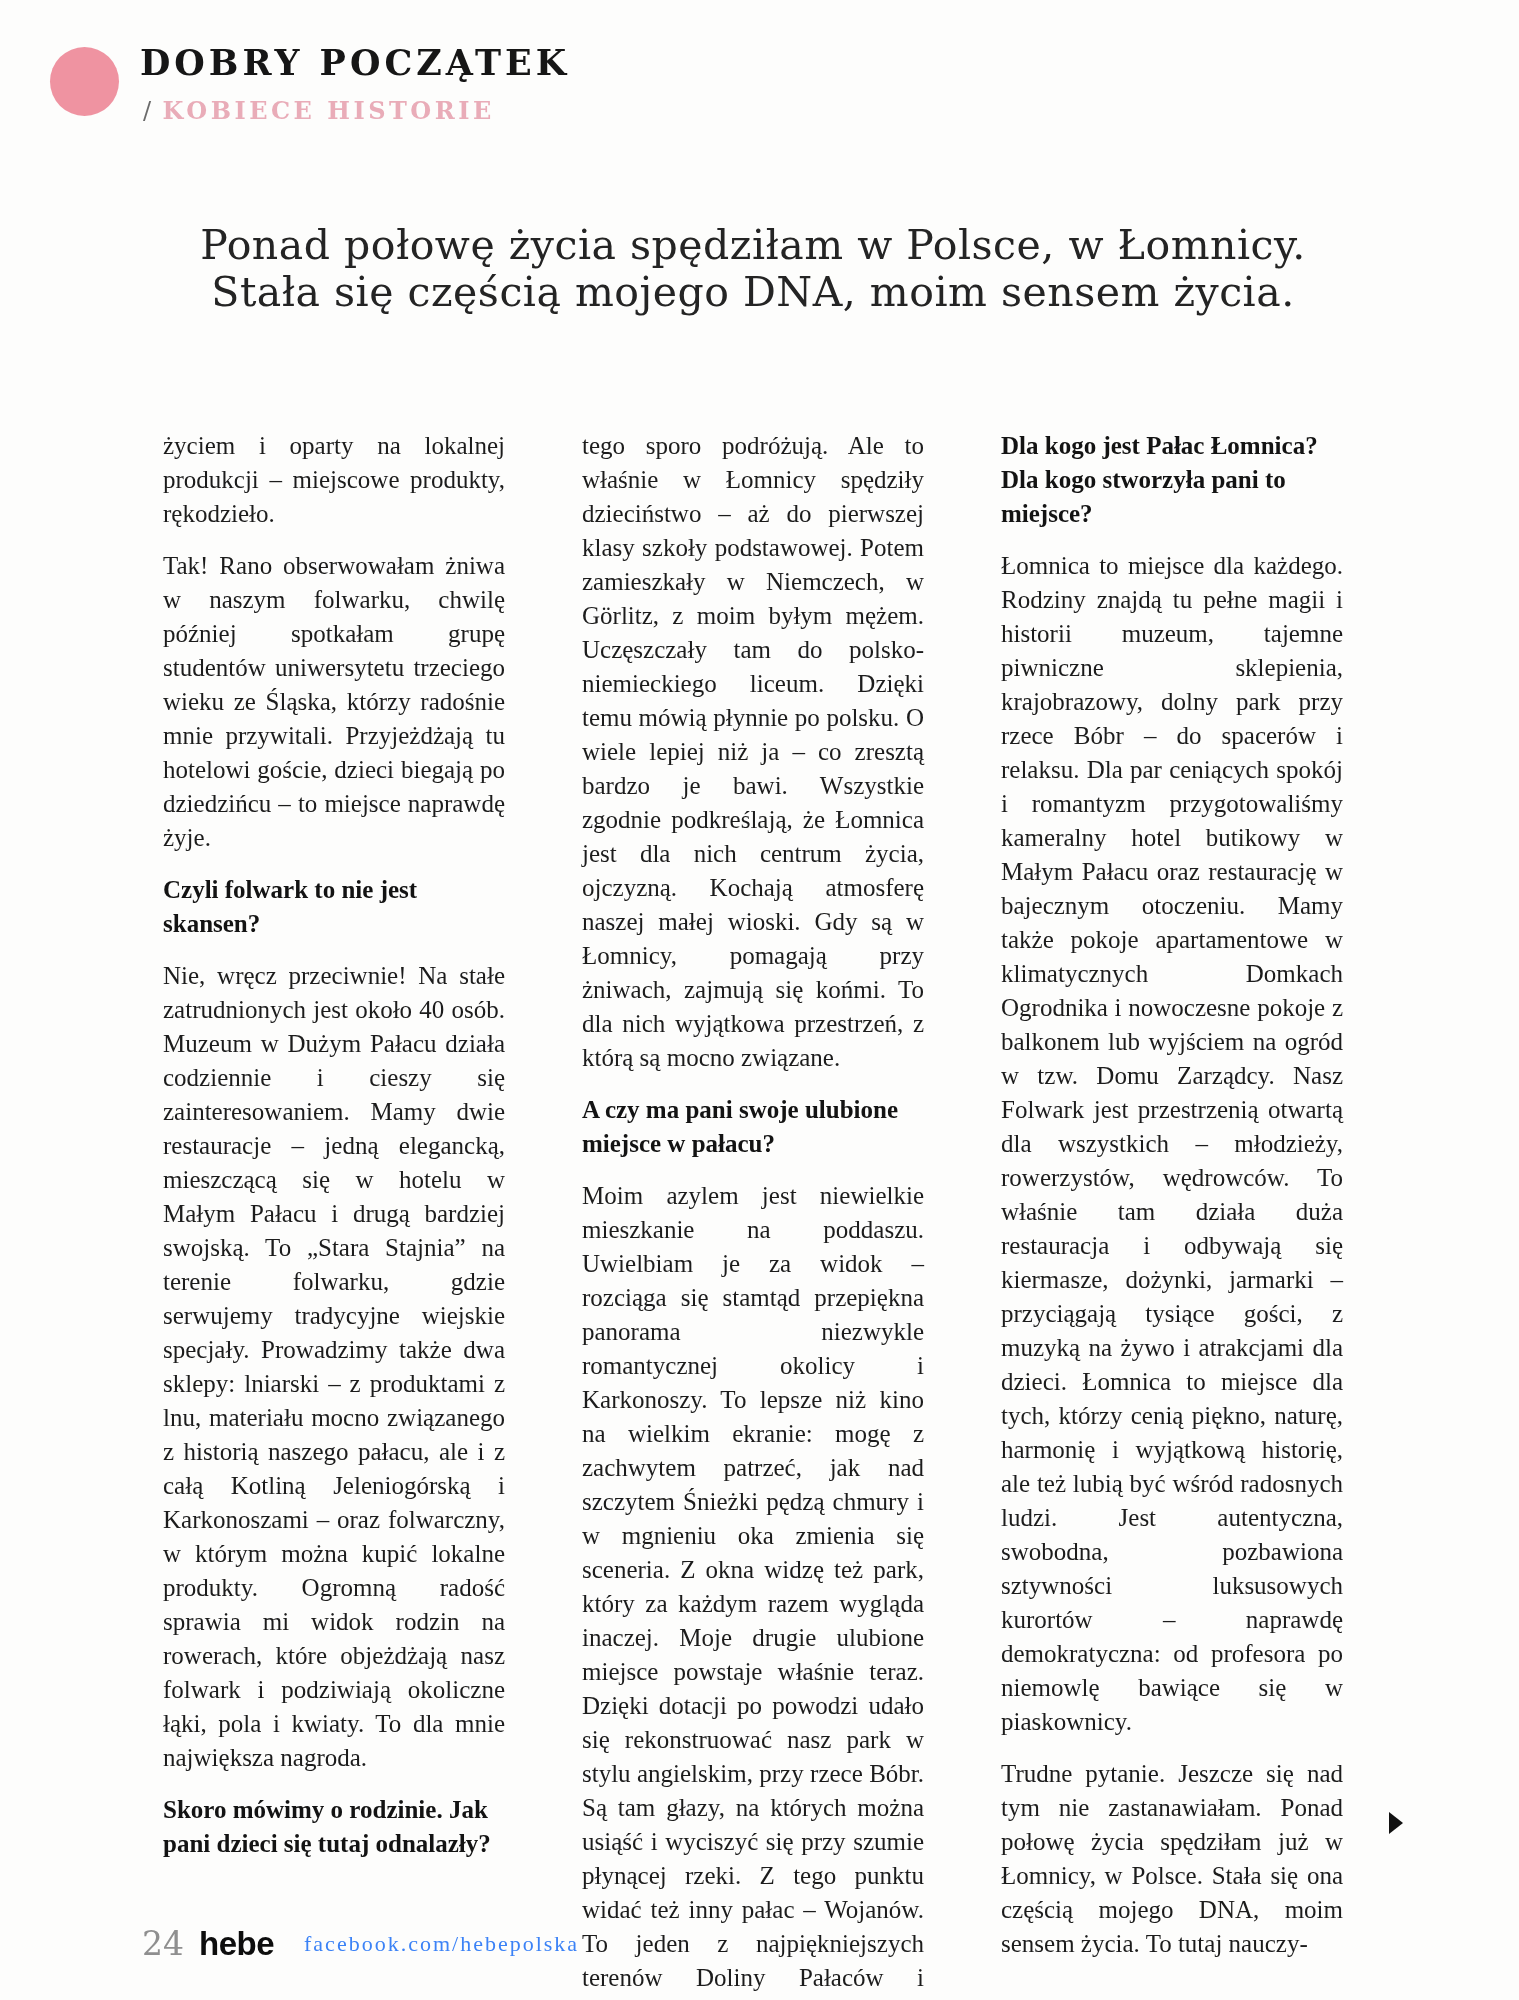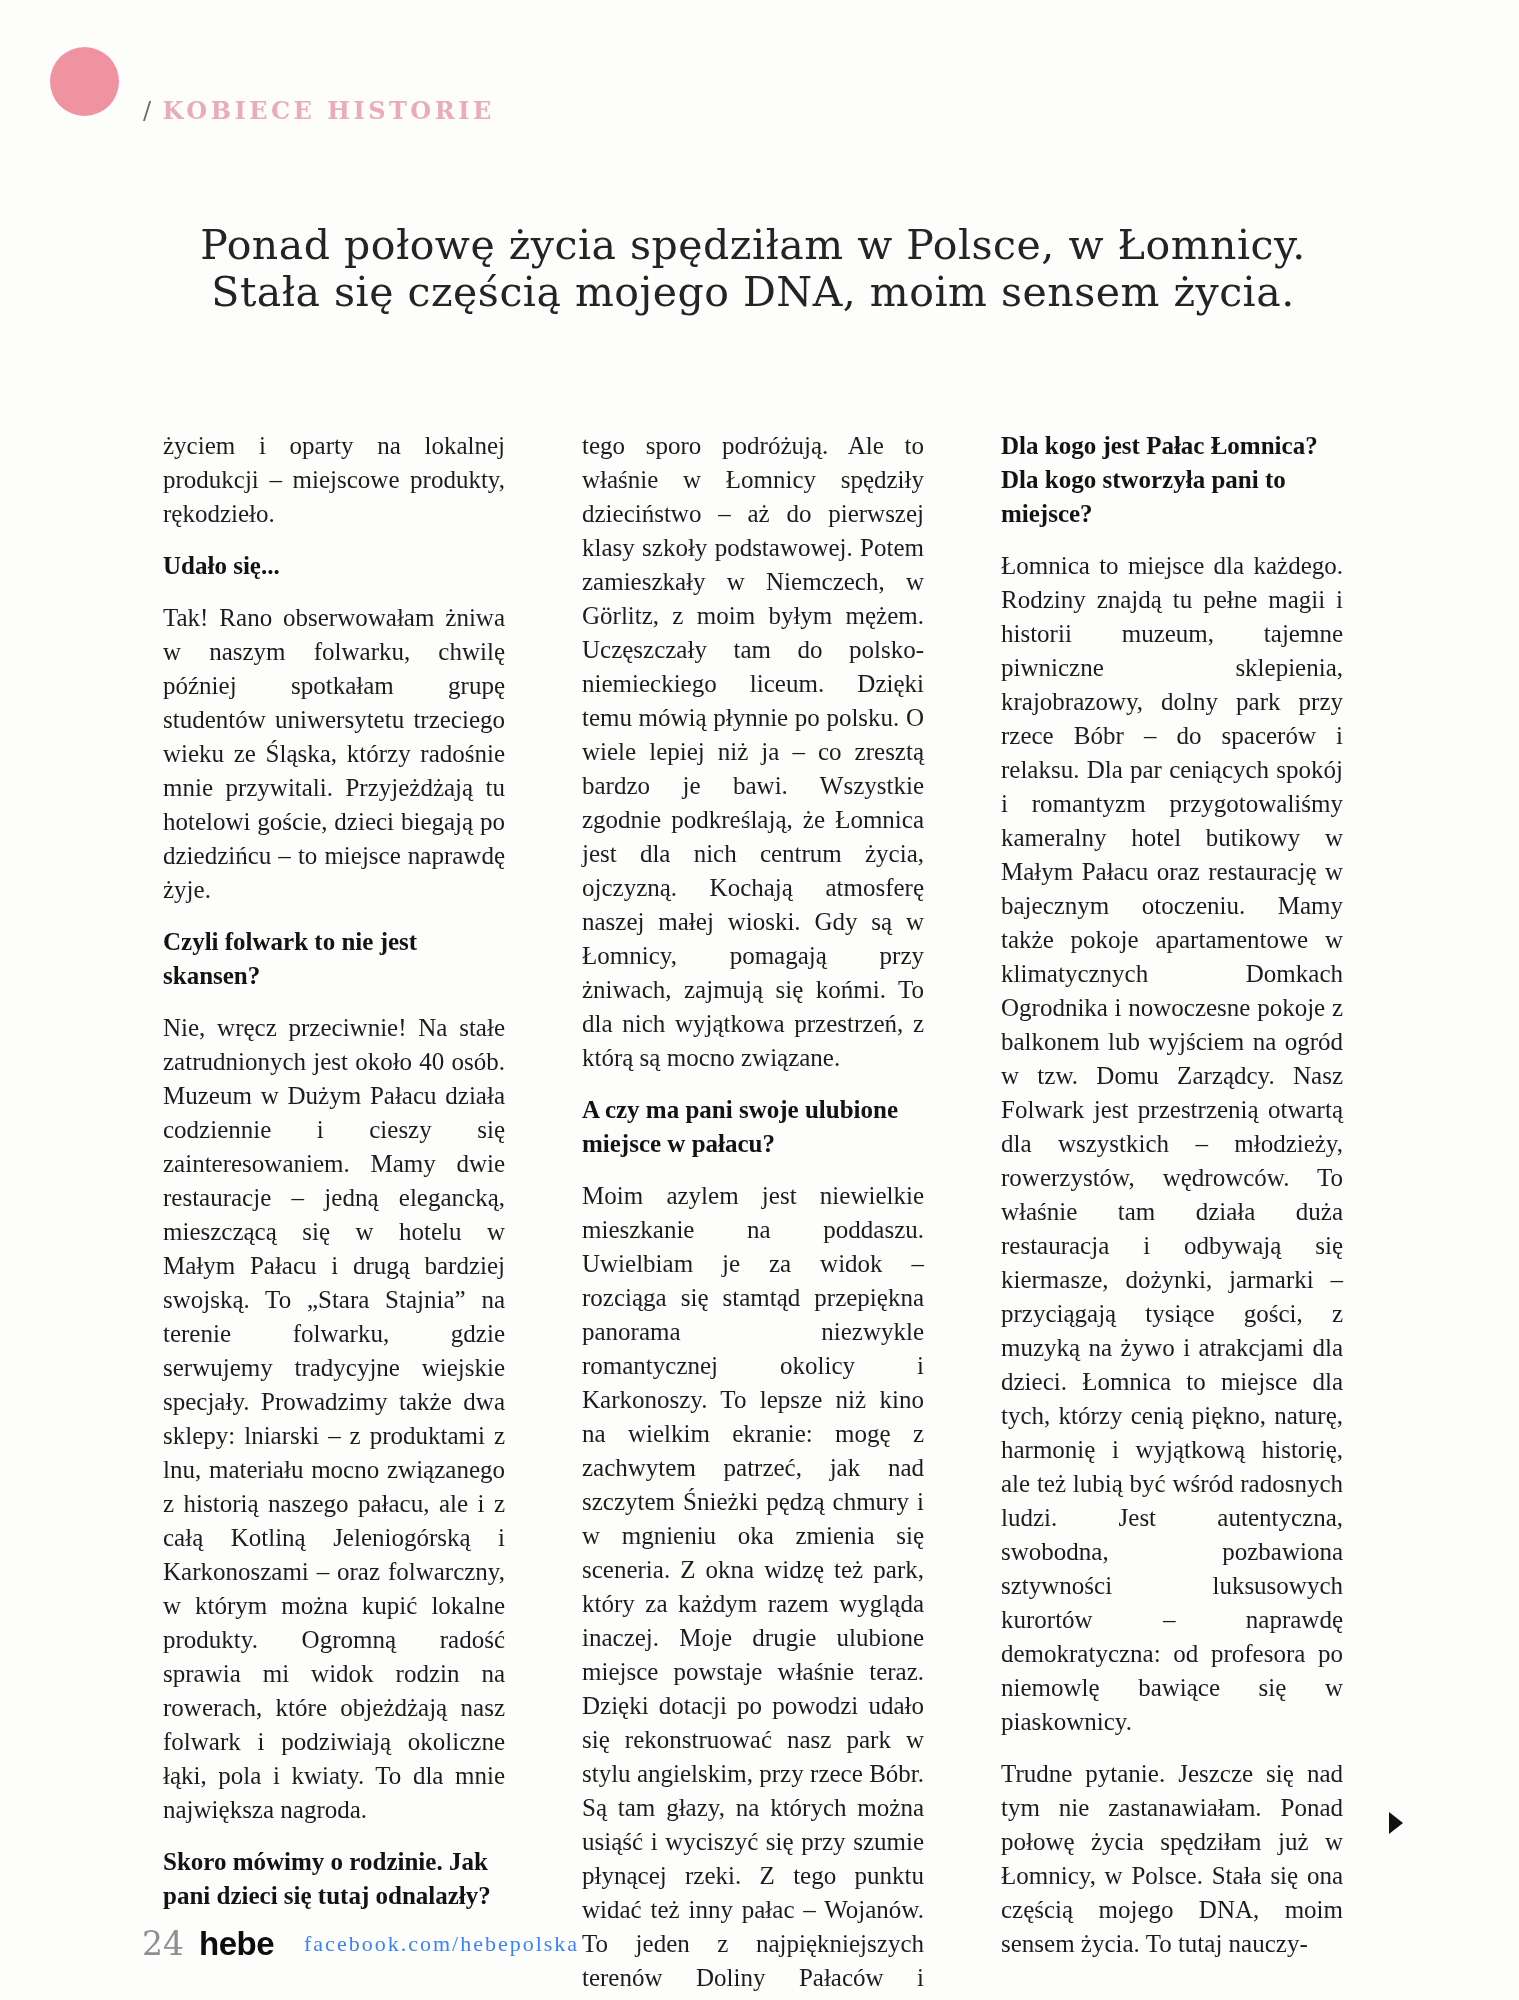--- a/index.html
+++ b/index.html
@@ -78,32 +78,32 @@
     margin-left:30px;
   }
 </style>
 </head>
 <body>
 
 <div class="page">
 
   <div class="brand-circle"></div>
 
+  <div class="kicker">DOBRY POCZĄTEK</div>
 
   <div class="subline">
     <span class="slash">/</span><span class="subheading">KOBIECE HISTORIE</span>
   </div>
 
   <div class="pull-quote">Ponad połowę życia spędziłam w Polsce, w Łomnicy.
 Stała się częścią mojego DNA, moim sensem życia.</div>
 
   <div class="columns" id="columns">
       <div class="column">
         <p class="body-para">życiem i oparty na lokalnej produkcji – miejscowe produkty, rękodzieło.</p>
-        <h3 class="qa-heading gap">Udało się...</h3>
         <p class="body-para">Tak! Rano obserwowałam żniwa w naszym folwarku, chwilę później spotkałam grupę studentów uniwersytetu trzeciego wieku ze Śląska, którzy radośnie mnie przywitali. Przyjeżdżają tu hotelowi goście, dzieci biegają po dziedzińcu – to miejsce naprawdę żyje.</p>
         <h3 class="qa-heading gap">Czyli folwark to nie jest skansen?</h3>
         <p class="body-para">Nie, wręcz przeciwnie! Na stałe zatrudnionych jest około 40 osób. Muzeum w Dużym Pałacu działa codziennie i cieszy się zainteresowaniem. Mamy dwie restauracje – jedną elegancką, mieszczącą się w hotelu w Małym Pałacu i drugą bardziej swojską. To „Stara Stajnia” na terenie folwarku, gdzie serwujemy tradycyjne wiejskie specjały. Prowadzimy także dwa sklepy: lniarski – z produktami z lnu, materiału mocno związanego z historią naszego pałacu, ale i z całą Kotliną Jeleniogórską i Karkonoszami – oraz folwarczny, w którym można kupić lokalne produkty. Ogromną radość sprawia mi widok rodzin na rowerach, które objeżdżają nasz folwark i podziwiają okoliczne łąki, pola i kwiaty. To dla mnie największa nagroda.</p>
         <h3 class="qa-heading gap">Skoro mówimy o rodzinie. Jak pani dzieci się tutaj odnalazły?</h3>
       </div>
       <div class="column">
         <p class="body-para">tego sporo podróżują. Ale to właśnie w Łomnicy spędziły dzieciństwo – aż do pierwszej klasy szkoły podstawowej. Potem zamieszkały w Niemczech, w Görlitz, z moim byłym mężem. Uczęszczały tam do polsko-niemieckiego liceum. Dzięki temu mówią płynnie po polsku. O wiele lepiej niż ja – co zresztą bardzo je bawi. Wszystkie zgodnie podkreślają, że Łomnica jest dla nich centrum życia, ojczyzną. Kochają atmosferę naszej małej wioski. Gdy są w Łomnicy, pomagają przy żniwach, zajmują się końmi. To dla nich wyjątkowa przestrzeń, z którą są mocno związane.</p>
         <h3 class="qa-heading gap">A czy ma pani swoje ulubione miejsce w pałacu?</h3>
         <p class="body-para">Moim azylem jest niewielkie mieszkanie na poddaszu. Uwielbiam je za widok – rozciąga się stamtąd przepiękna panorama niezwykle romantycznej okolicy i Karkonoszy. To lepsze niż kino na wielkim ekranie: mogę z zachwytem patrzeć, jak nad szczytem Śnieżki pędzą chmury i w mgnieniu oka zmienia się sceneria. Z okna widzę też park, który za każdym razem wygląda inaczej. Moje drugie ulubione miejsce powstaje właśnie teraz. Dzięki dotacji po powodzi udało się rekonstruować nasz park w stylu angielskim, przy rzece Bóbr. Są tam głazy, na których można usiąść i wyciszyć się przy szumie płynącej rzeki. Z tego punktu widać też inny pałac – Wojanów. To jeden z najpiękniejszych terenów Doliny Pałaców i Ogrodów.</p>
       </div>

